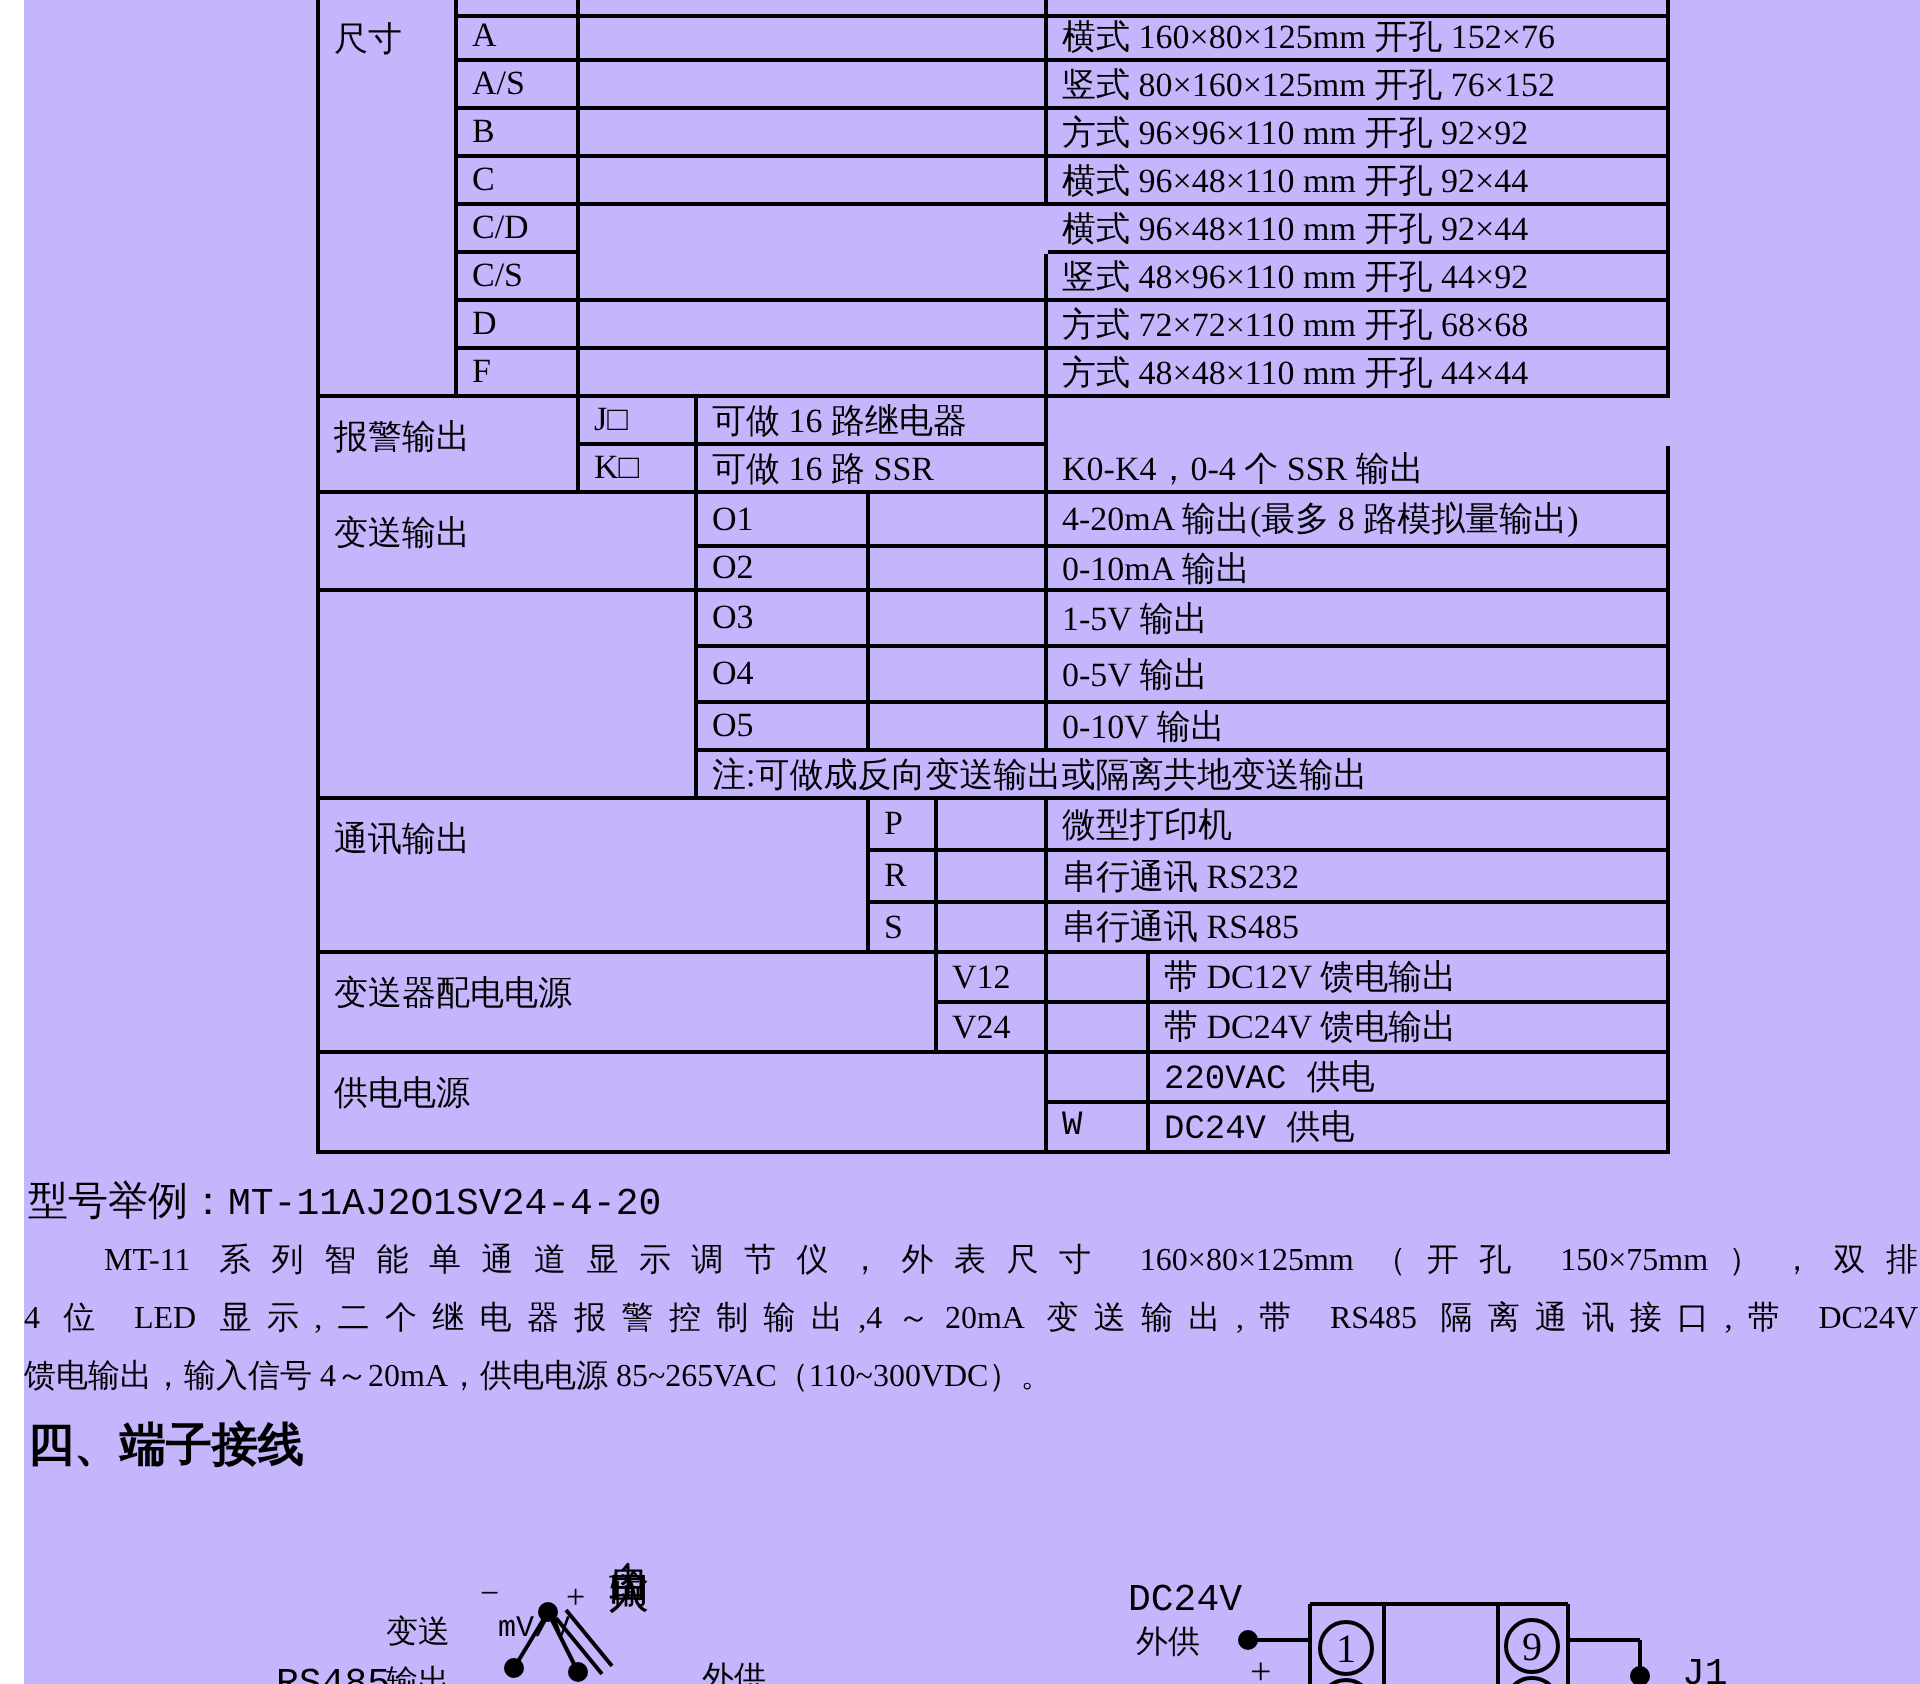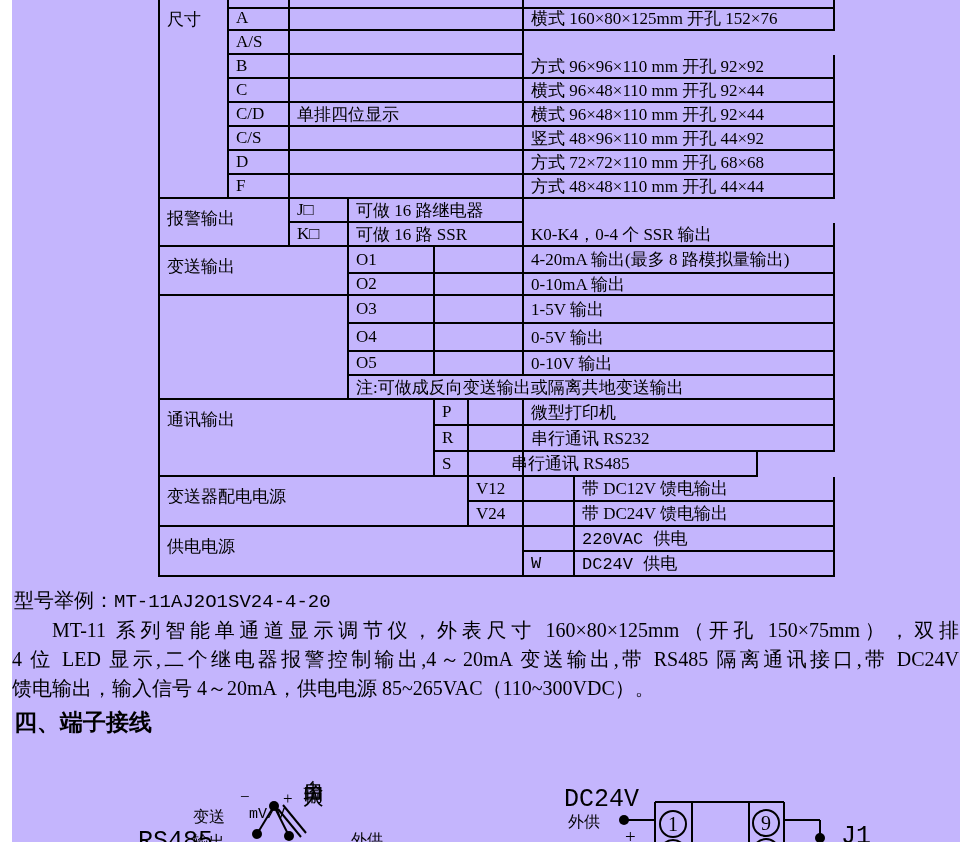--- a/index.html
+++ b/index.html
@@ -10,29 +10,29 @@
           border-left:2px solid #000;box-sizing:border-box;}
   .tc{position:absolute;box-sizing:border-box;border-right:2px solid #000;border-bottom:2px solid #000;
       font-size:17px;display:flex;align-items:center;padding-left:7px;overflow:hidden;white-space:nowrap;}
   .top{align-items:flex-start;padding-top:8px;}
   .hline{position:absolute;height:2px;background:#000;}
   .vstub{position:absolute;width:2px;height:7px;top:0;background:#000;}
   .mono{font-family:"Liberation Mono","DejaVu Sans Mono",monospace;}
   
   #example{position:absolute;left:2px;top:587px;font-size:20px;white-space:nowrap;}
   #example .mono{font-size:19px;}
-  #para{position:absolute;left:0;top:616px;width:947px;font-size:20px;line-height:29px;}
+  #para{position:absolute;left:0;top:616px;width:947px;font-size:16px;line-height:29px;}
   .pline{white-space:nowrap;}
   .pjust{text-align:justify;text-align-last:justify;white-space:normal;height:29px;overflow:hidden;}
   .indent{text-indent:40px;}
   #sechead{position:absolute;left:2px;top:707px;font-size:23px;font-weight:bold;
            font-family:"Liberation Sans","DejaVu Sans",sans-serif;}
   
   .dlab{position:absolute;font-size:16px;line-height:22px;white-space:nowrap;}
-  .dmono{font-family:"Liberation Mono","DejaVu Sans Mono",monospace;font-size:25px;}
+  .dmono{font-family:"Liberation Mono","DejaVu Sans Mono",monospace;font-size:19px;}
   #freeinput{position:absolute;left:289px;top:764px;writing-mode:vertical-rl;text-orientation:upright;
              font-size:20px;letter-spacing:2px;height:78px;}
   #dsvg{position:absolute;left:0;top:750px;}
 </style>
 </head>
 <body>
 
 <div id="page">
 
   <div id="mtable">
@@ -49,25 +49,25 @@
     <div class="tc" style="left:69px;top:55px;width:61px;height:24px">B</div>
     <div class="tc" style="left:69px;top:79px;width:61px;height:24px">C</div>
     <div class="tc" style="left:69px;top:103px;width:61px;height:24px">C/D</div>
     <div class="tc" style="left:69px;top:127px;width:61px;height:24px">C/S</div>
     <div class="tc" style="left:69px;top:151px;width:61px;height:24px">D</div>
     <div class="tc" style="left:69px;top:175px;width:61px;height:24px">F</div>
     <div class="tc" style="left:130px;top:7px;width:234px;height:24px"></div>
     <div class="tc" style="left:130px;top:31px;width:234px;height:24px"></div>
     <div class="tc" style="left:130px;top:55px;width:234px;height:24px"></div>
     <div class="tc" style="left:130px;top:79px;width:234px;height:24px"></div>
-    <div class="tc" style="left:130px;top:103px;width:234px;height:24px">单排四位显示</div>
     <div class="tc" style="left:130px;top:127px;width:234px;height:24px"></div>
     <div class="tc" style="left:130px;top:151px;width:234px;height:24px"></div>
     <div class="tc" style="left:130px;top:175px;width:234px;height:24px"></div>
     <div class="tc" style="left:364px;top:7px;width:311px;height:24px">横式 160×80×125mm 开孔 152×76</div>
+    <div class="tc" style="left:364px;top:31px;width:311px;height:24px">竖式 80×160×125mm 开孔 76×152</div>
     <div class="tc" style="left:364px;top:55px;width:311px;height:24px">方式 96×96×110 mm  开孔 92×92</div>
     <div class="tc" style="left:364px;top:79px;width:311px;height:24px">横式 96×48×110 mm  开孔 92×44</div>
     <div class="tc" style="left:364px;top:103px;width:311px;height:24px">横式 96×48×110 mm  开孔 92×44</div>
     <div class="tc" style="left:364px;top:127px;width:311px;height:24px">竖式 48×96×110 mm  开孔 44×92</div>
     <div class="tc" style="left:364px;top:151px;width:311px;height:24px">方式 72×72×110 mm  开孔 68×68</div>
     <div class="tc" style="left:364px;top:175px;width:311px;height:24px">方式 48×48×110 mm  开孔 44×44</div>
 
     <div class="tc top" style="left:0;top:199px;width:130px;height:48px">报警输出</div>
     <div class="tc" style="left:130px;top:199px;width:59px;height:24px">J□</div>
     <div class="tc" style="left:130px;top:223px;width:59px;height:24px">K□</div>
@@ -96,21 +96,21 @@
 
     <div class="tc top" style="left:0;top:400px;width:275px;height:77px">通讯输出</div>
     <div class="tc" style="left:275px;top:400px;width:34px;height:26px">P</div>
     <div class="tc" style="left:275px;top:426px;width:34px;height:26px">R</div>
     <div class="tc" style="left:275px;top:452px;width:34px;height:25px">S</div>
     <div class="tc" style="left:309px;top:400px;width:55px;height:26px"></div>
     <div class="tc" style="left:309px;top:426px;width:55px;height:26px"></div>
     <div class="tc" style="left:309px;top:452px;width:55px;height:25px"></div>
     <div class="tc" style="left:364px;top:400px;width:311px;height:26px">微型打印机</div>
     <div class="tc" style="left:364px;top:426px;width:311px;height:26px">串行通讯 RS232</div>
-    <div class="tc" style="left:344px;top:452px;width:254px;height:25px">串行通讯 RS485</div>
+    <div class="tc" style="left:364px;top:452px;width:311px;height:25px">串行通讯 RS485</div>
 
     <div class="tc top" style="left:0;top:477px;width:309px;height:50px">变送器配电电源</div>
     <div class="tc" style="left:309px;top:477px;width:55px;height:25px">V12</div>
     <div class="tc" style="left:309px;top:502px;width:55px;height:25px">V24</div>
     <div class="tc" style="left:364px;top:477px;width:51px;height:25px"></div>
     <div class="tc" style="left:364px;top:502px;width:51px;height:25px"></div>
     <div class="tc" style="left:415px;top:477px;width:260px;height:25px">带 DC12V 馈电输出</div>
     <div class="tc" style="left:415px;top:502px;width:260px;height:25px">带 DC24V 馈电输出</div>
 
     <div class="tc top" style="left:0;top:527px;width:364px;height:50px">供电电源</div>

